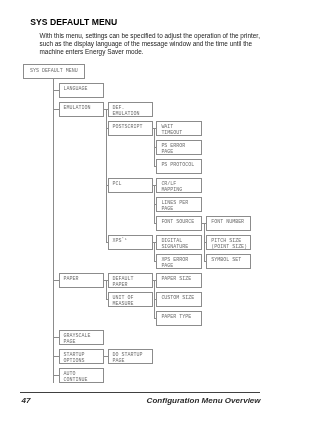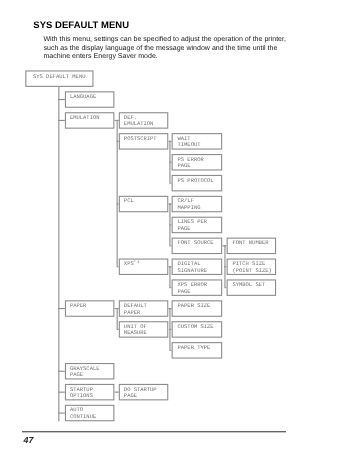--- a/index.html
+++ b/index.html
@@ -125,14 +125,15 @@
     <div class="node" style="left: 58.6px; top: 348.85px; width: 45.2px; height: 15px;"><span class="lbl">STARTUP
 OPTIONS</span></div>
     <div class="node" style="left: 107.6px; top: 348.85px; width: 45px; height: 15px;"><span class="lbl">DO STARTUP
 PAGE</span></div>
     <div class="node" style="left: 58.6px; top: 367.84px; width: 45.2px; height: 15px;"><span class="lbl">AUTO
 CONTINUE</span></div>
   </div>
 
   <div class="hr" style="top:392.3px"></div>
   <div class="pgnum">47</div>
+  <div class="foot">Configuration Menu Overview</div>
 
 </div>
 
 </body></html>

